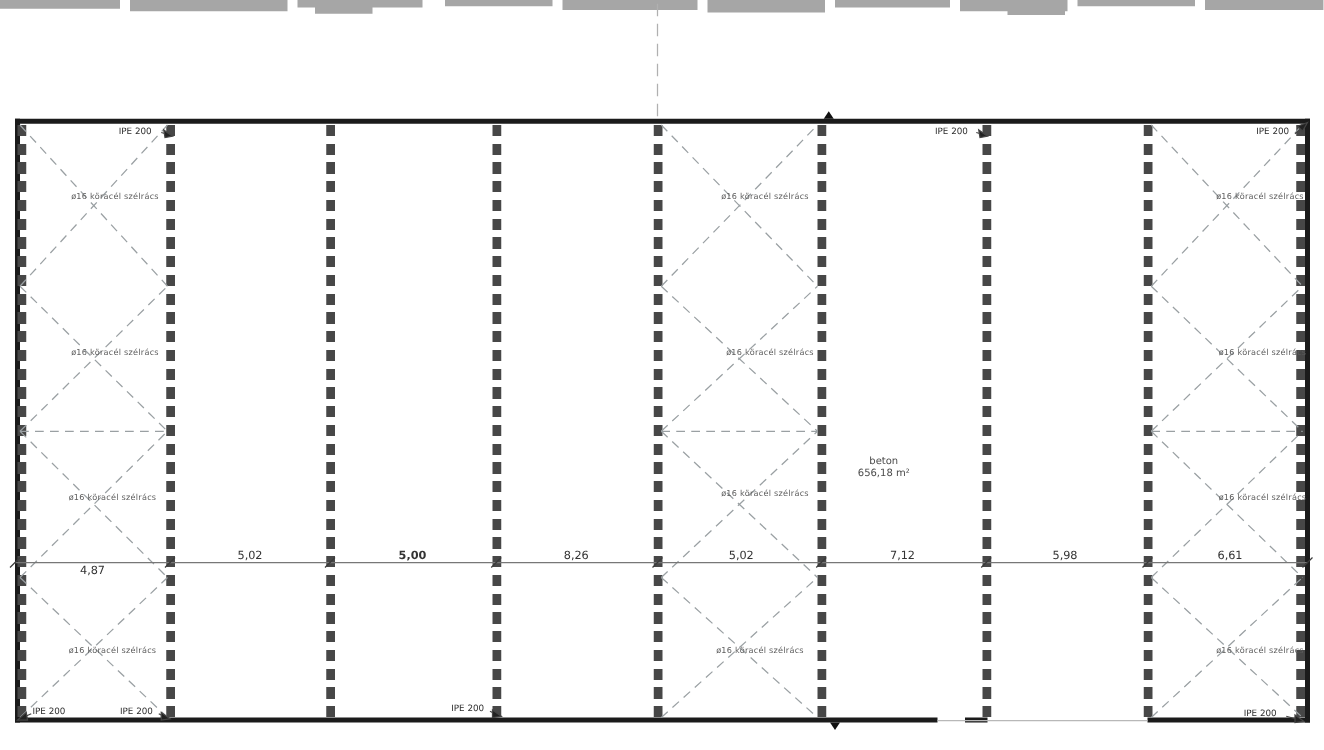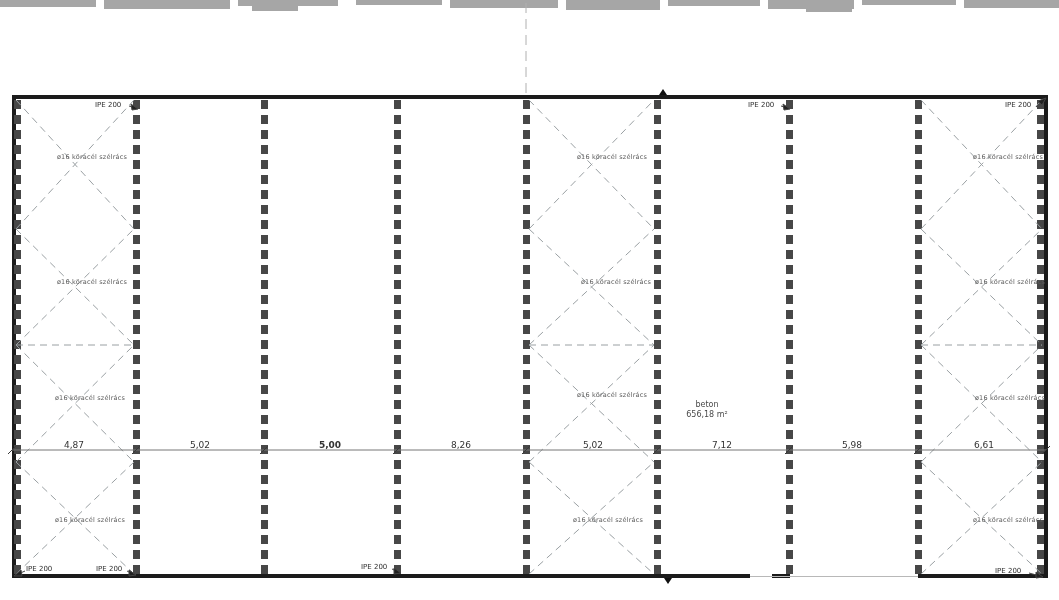--- a/index.html
+++ b/index.html
@@ -8,21 +8,21 @@
   .artifact{position:absolute;top:0;background:#a6a6a6;}
   .wall{position:absolute;background:#1b1b1b;}
   .thinline{position:absolute;background:#b8b8b8;}
   .strip{position:absolute;width:7px;top:100px;height:474px;
          background:repeating-linear-gradient(180deg,#474747 0 9px,rgba(0,0,0,0) 9px 15px);}
   svg.layer{position:absolute;left:0;top:0;pointer-events:none;}
   .label{position:absolute;white-space:nowrap;color:#3c3c3c;}
   .dim{font-size:9px;transform:translateX(-50%);color:#333;}
   .brace{font-size:6.5px;color:#5c5c5c;transform:translateX(-50%);letter-spacing:0.2px;}
   .ipe{font-size:7px;color:#2e2e2e;}
-  .area{position:absolute;left:664px;top:400px;width:86px;text-align:center;
+  .area{position:absolute;left:664px;top:364px;width:86px;text-align:center;
         font-size:8px;color:#4a4a4a;line-height:1.25;}
   .wm{position:absolute;left:413px;top:266px;display:flex;align-items:center;gap:9px;z-index:30;}
   .wm-text{font-family:"Liberation Serif",serif;font-variant:small-caps;font-size:31px;
            letter-spacing:4px;color:#b6babd;line-height:1;white-space:nowrap;}
   .wm-reg{font-family:"Liberation Serif",serif;font-size:10px;color:#b6babd;
           vertical-align:14px;letter-spacing:0;}
 </style>
 </head>
 <body>
 
@@ -148,21 +148,21 @@
   <div class="label brace" style="left:90px;top:516px;">ø16 köracél szélrács</div>
   <div class="label brace" style="left:612px;top:153px;">ø16 köracél szélrács</div>
   <div class="label brace" style="left:616px;top:278px;">ø16 köracél szélrács</div>
   <div class="label brace" style="left:612px;top:391px;">ø16 köracél szélrács</div>
   <div class="label brace" style="left:608px;top:516px;">ø16 köracél szélrács</div>
   <div class="label brace" style="left:1008px;top:153px;">ø16 köracél szélrács</div>
   <div class="label brace" style="left:1010px;top:278px;">ø16 köracél szélrács</div>
   <div class="label brace" style="left:1010px;top:394px;">ø16 köracél szélrács</div>
   <div class="label brace" style="left:1008px;top:516px;">ø16 köracél szélrács</div>
 
-  <div class="label dim" style="left:74px;top:440px;">4,87</div>
+  <div class="label dim" style="left:74px;top:452px;">4,87</div>
   <div class="label dim" style="left:200px;top:440px;">5,02</div>
   <div class="label dim" style="left:330px;top:440px;font-weight:bold;">5,00</div>
   <div class="label dim" style="left:461px;top:440px;">8,26</div>
   <div class="label dim" style="left:593px;top:440px;">5,02</div>
   <div class="label dim" style="left:722px;top:440px;">7,12</div>
   <div class="label dim" style="left:852px;top:440px;">5,98</div>
   <div class="label dim" style="left:984px;top:440px;">6,61</div>
 
   <div class="area">
     <div>beton</div>

